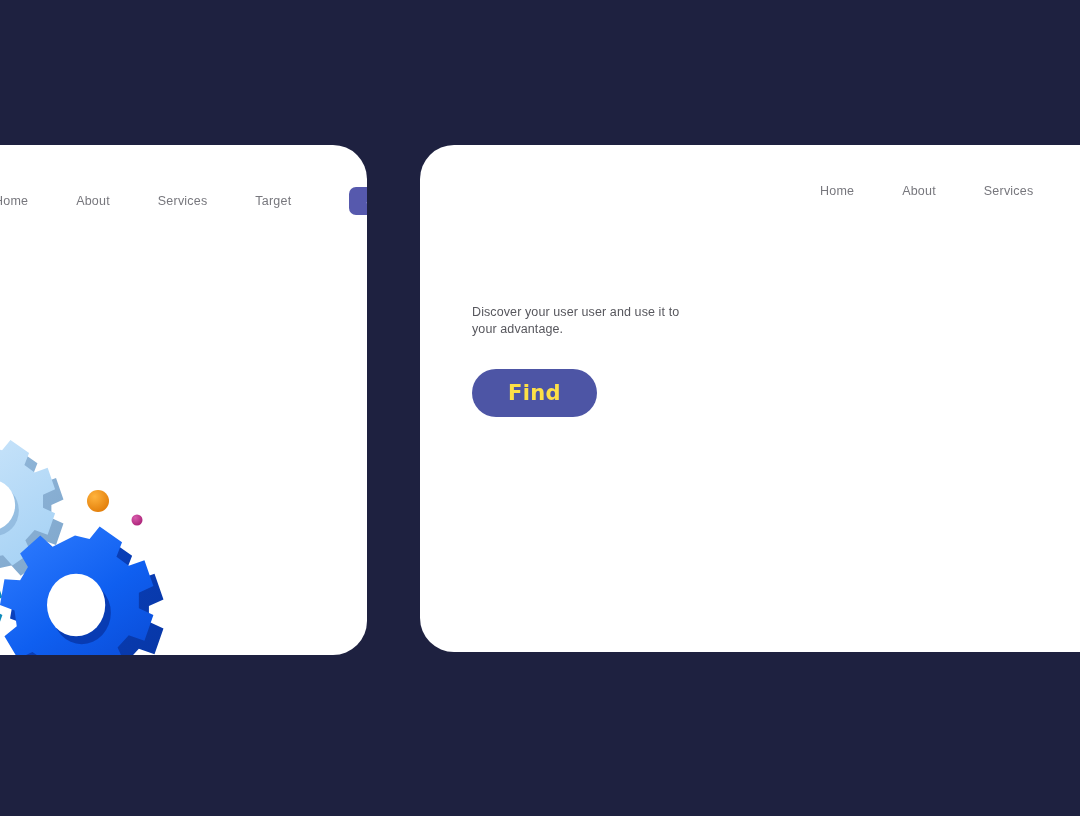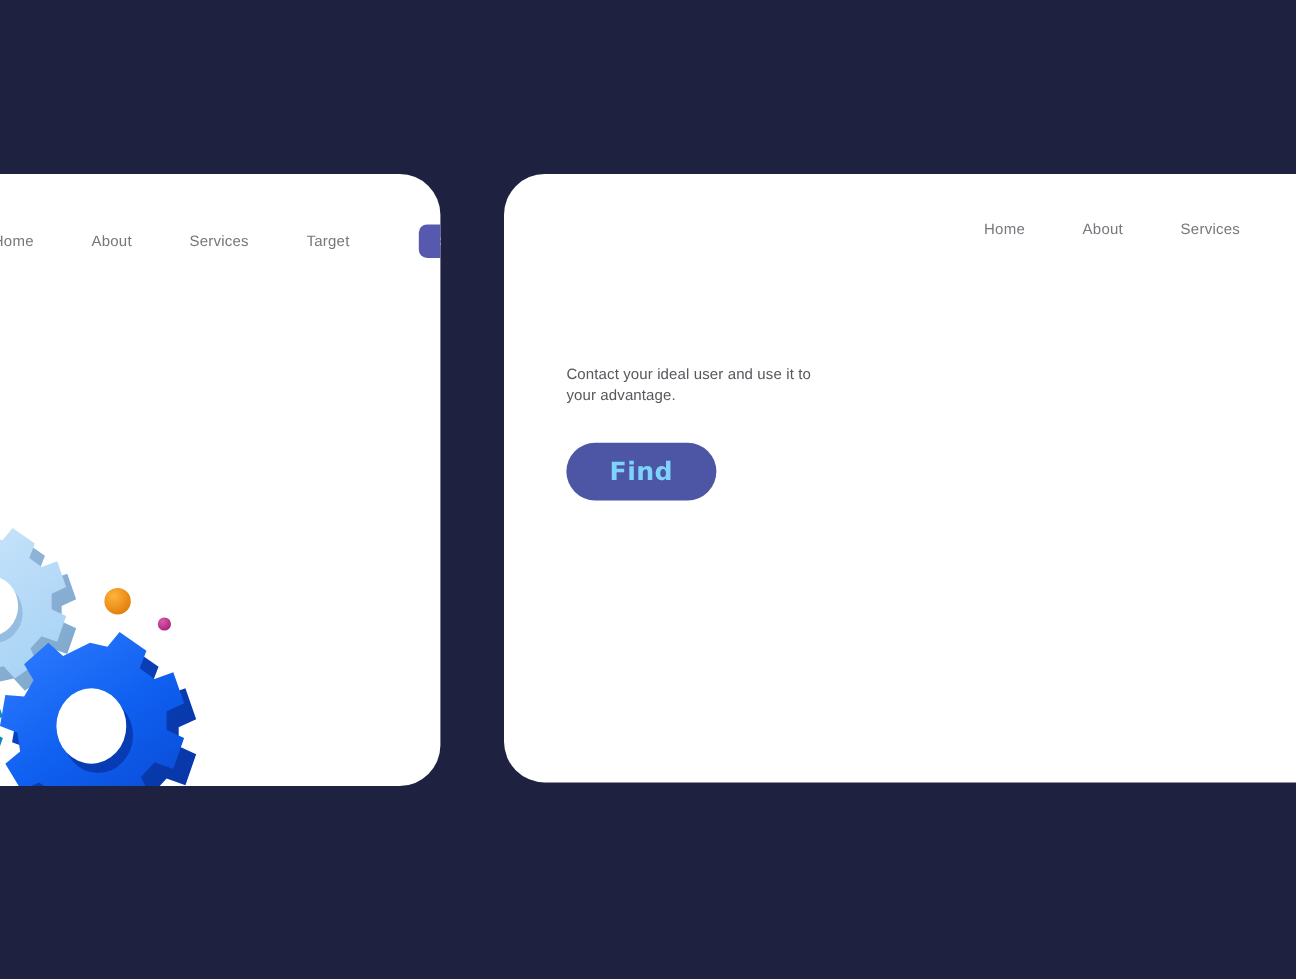--- a/index.html
+++ b/index.html
@@ -101,21 +101,21 @@
     font-size: 12.5px;
     line-height: 17px;
     color: #57575d;
     letter-spacing: 0.1px;
   }
 
   .btn-find {
     margin-top: 31px;
     display: inline-block;
     background: #4d55a5;
-    color: #7dd3fc;
+    color: #fde047;
     font-size: 21px;
     font-weight: bold;
     letter-spacing: 0.3px;
     padding: 12px 36px;
     border-radius: 40px;
     border: none;
     font-family: "DejaVu Sans", sans-serif;
   }
 
   
@@ -222,19 +222,19 @@
   <div class="card card-right">
 
     <nav class="nav nav-right">
       <span class="nav-item">Home</span>
       <span class="nav-item">About</span>
       <span class="nav-item">Services</span>
 
     </nav>
 
     <div class="hero-copy">
-      <p class="hero-sub">Contact your ideal user and use it to your advantage.</p>
+      <p class="hero-sub">Discover your user user and use it to your advantage.</p>
       <button class="btn-find">Find</button>
     </div>
 
   </div>
 
 </div>
 
 </body></html>

